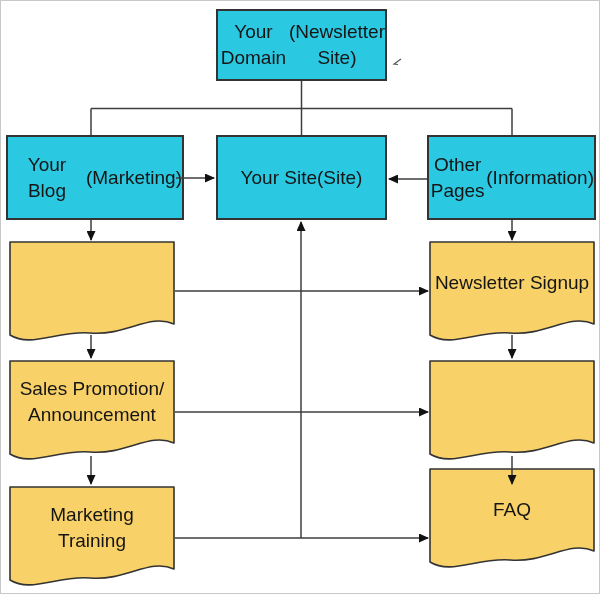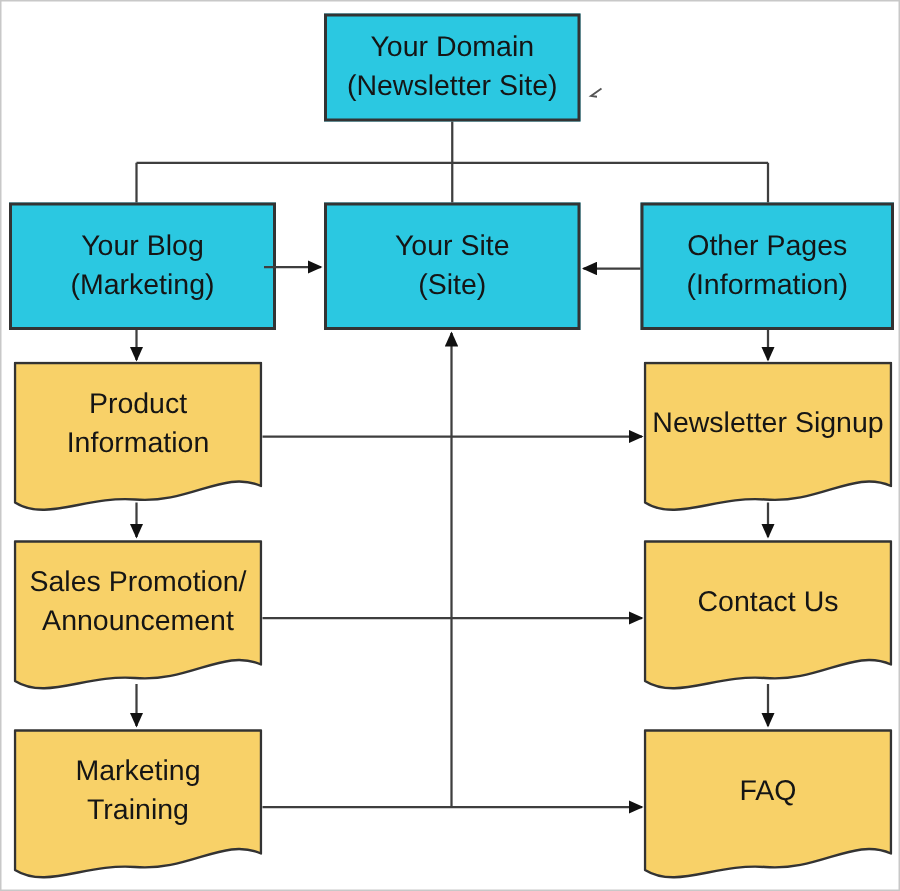--- a/index.html
+++ b/index.html
@@ -15,21 +15,21 @@
   .box{
     background:var(--box-fill,#2bc8e1);
     border:2px solid var(--box-border,#333);
     box-sizing:border-box;
   }
   .doc{background:transparent;}
   .doc svg.doc-shape{position:absolute;left:0;top:0;width:100%;height:100%;}
   .doc-path{fill:var(--doc-fill,#f8d168);stroke:var(--doc-border,#333);stroke-width:1.6;stroke-linejoin:round;}
   .lbl{position:relative;width:100%;}
   .doc .lbl{position:absolute;left:0;right:0;top:0;height:84px;display:flex;flex-direction:column;align-items:center;justify-content:center;}
-  .box .lbl{display:flex;flex-direction:column;align-items:center;justify-content:center;}
+  .box .lbl{display:flex;flex-direction:row;align-items:center;justify-content:center;}
   .lbl div:empty{display:none;}
   #connector-layer{position:absolute;left:0;top:0;width:600px;height:594px;pointer-events:none;z-index:5;}
   .edge{stroke:var(--connector,#3e3e3e);stroke-width:1.5;fill:none;}
   .ah-path{fill:var(--arrowhead,#111);}
   .artifact{stroke:#555;stroke-width:1.2;fill:none;}
 </style>
 </head>
 <body>
 
 <div class="canvas">
@@ -59,24 +59,20 @@
     <div class="lbl">
       <div>Other Pages</div>
       <div>(Information)</div>
     </div>
   </div>
 
   <div class="node doc" style="left:8px;top:240px;width:166px;height:103px">
     <svg class="doc-shape" viewBox="0 0 166 103" preserveAspectRatio="none">
       <path class="doc-path" d="M1,1 H165 V83 C140,72 118,95 81,92 C48,89.5 22,107 1,94 Z"></path>
     </svg>
-    <div class="lbl">
-      <div>Product</div>
-      <div>Information</div>
-    </div>
   </div>
 
   <div class="node doc" style="left:8px;top:359px;width:166px;height:103px">
     <svg class="doc-shape" viewBox="0 0 166 103" preserveAspectRatio="none">
       <path class="doc-path" d="M1,1 H165 V83 C140,72 118,95 81,92 C48,89.5 22,107 1,94 Z"></path>
     </svg>
     <div class="lbl">
       <div>Sales Promotion/</div>
       <div>Announcement</div>
     </div>
@@ -98,26 +94,23 @@
     </svg>
     <div class="lbl">
       <div>Newsletter Signup</div>
     </div>
   </div>
 
   <div class="node doc" style="left:428px;top:359px;width:166px;height:103px">
     <svg class="doc-shape" viewBox="0 0 166 103" preserveAspectRatio="none">
       <path class="doc-path" d="M1,1 H165 V83 C140,72 118,95 81,92 C48,89.5 22,107 1,94 Z"></path>
     </svg>
-    <div class="lbl">
-      <div>Contact Us</div>
-    </div>
   </div>
 
-  <div class="node doc" style="left:428px;top:485px;width:166px;height:103px">
+  <div class="node doc" style="left:428px;top:467px;width:166px;height:103px">
     <svg class="doc-shape" viewBox="0 0 166 103" preserveAspectRatio="none">
       <path class="doc-path" d="M1,1 H165 V83 C140,72 118,95 81,92 C48,89.5 22,107 1,94 Z"></path>
     </svg>
     <div class="lbl">
       <div>FAQ</div>
     </div>
   </div>
 
   <svg id="connector-layer" viewBox="0 0 600 594">
     <defs>

